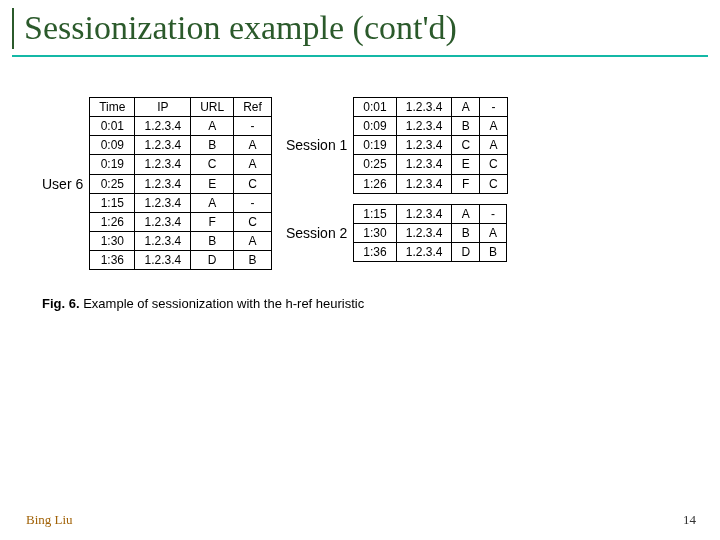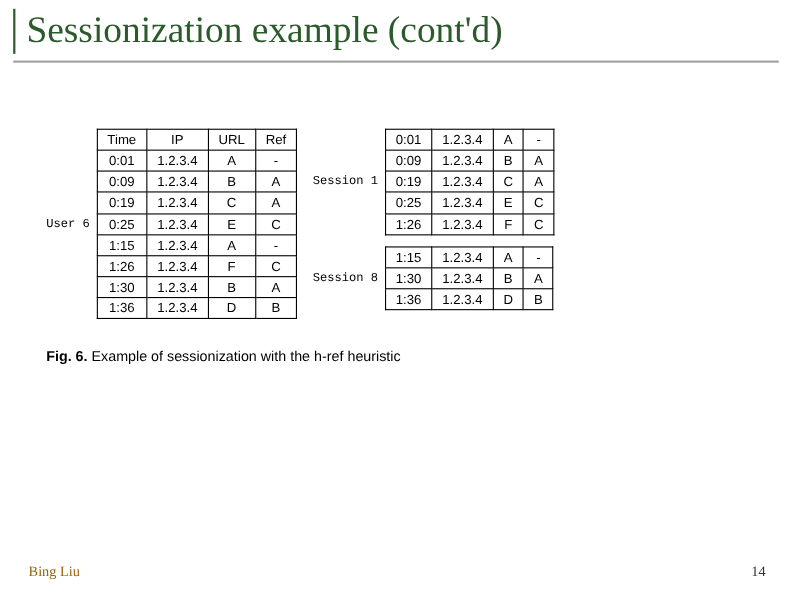--- a/index.html
+++ b/index.html
@@ -15,23 +15,22 @@
     overflow: hidden;
   }
   .slide {
     box-sizing: border-box;
     width: 720px;
     height: 540px;
     padding: 8px 12px 30px 12px;
     position: relative;
   }
   .title-wrap {
-    border-bottom: 2px solid #a3a3a3;
+    border-bottom: 2px solid #14b8a6;
     padding-bottom: 6px;
-    margin-bottom: 20px;
   }
   .title {
     font-family: Garamond, "Times New Roman", serif;
     font-size: 34px;
     color: #2b5a2b;
     border-left: 2px solid #2b5a2b;
     padding-left: 10px;
     line-height: 1.2;
   }
   .content {
@@ -41,23 +40,22 @@
     display: flex;
     gap: 14px;
     align-items: flex-start;
   }
   .col {
     display: flex;
     align-items: center;
     gap: 6px;
   }
   .vlabel {
-    font-size: 11px;
+    font-size: 14px;
     white-space: nowrap;
-    font-family: Liberation Mono, monospace;
   }
   table {
     border-collapse: collapse;
     font-size: 12px;
   }
   th, td {
     border: 1px solid #000;
     padding: 1px 9px;
     text-align: center;
     font-weight: normal;
@@ -206,21 +204,21 @@
                   <td>1:26</td>
                   <td>1.2.3.4</td>
                   <td>F</td>
                   <td>C</td>
                 </tr>
             </tbody>
           </table>
         </div>
 
         <div class="col">
-          <div class="vlabel">Session 8</div>
+          <div class="vlabel">Session 2</div>
           <table>
             <tbody>
               <tr>
                   <td>1:15</td>
                   <td>1.2.3.4</td>
                   <td>A</td>
                   <td>-</td>
                 </tr>
               <tr>
                   <td>1:30</td>

